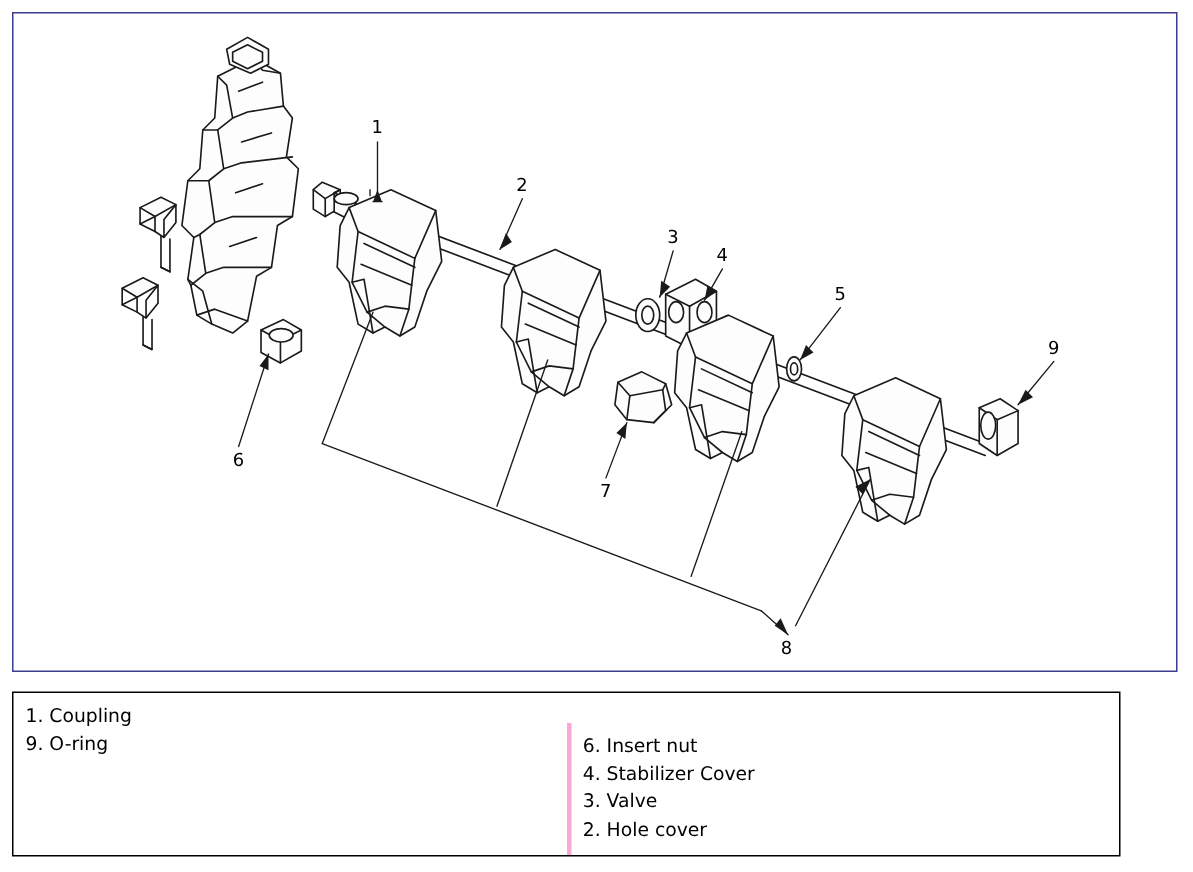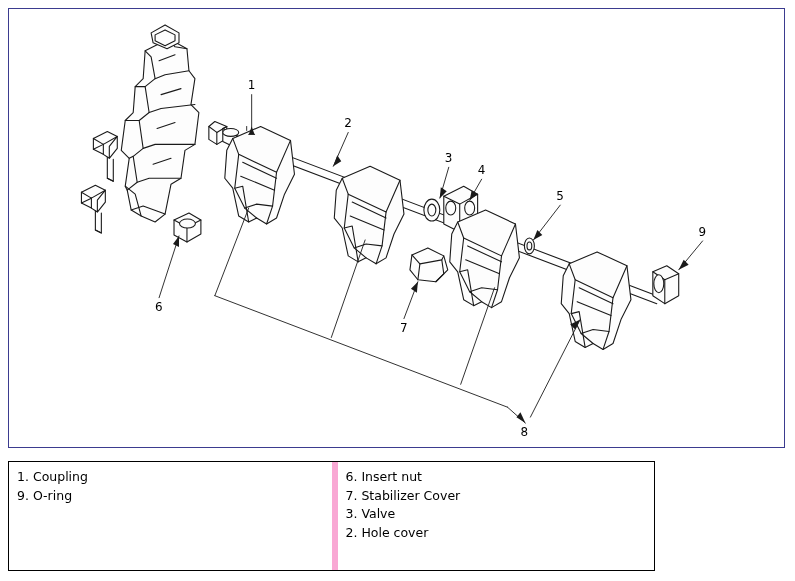--- a/index.html
+++ b/index.html
@@ -35,33 +35,34 @@
   .diagram-frame svg {
     display: block;
     width: 100%;
     height: 100%;
   }
   
   .legend {
     position: absolute;
     left: 8px;
     top: 461px;
-    width: 647px;
+    width: 739px;
     height: 110px;
     border: 1px solid #000;
     box-sizing: border-box;
     display: flex;
   }
   .legend-col {
     box-sizing: border-box;
     padding: 6px 0 0 8px;
     flex: 0 0 50%;
   }
   .legend-col.right {
-    border-left: 6px solid #f9a8d4;
+    border-left: 3px solid #f9a8d4;
+    margin-top: 20px;
   }
   .legend-item {
     font-size: 12.5px;
     line-height: 18.5px;
     white-space: nowrap;
   }
   text {
     font-family: "DejaVu Sans", sans-serif;
   }
 </style>
@@ -267,19 +268,19 @@
     </svg>
   </div>
 
   <div class="legend">
     <div class="legend-col left">
       <div class="legend-item">1. Coupling</div>
       <div class="legend-item">9. O-ring</div>
     </div>
     <div class="legend-col right">
       <div class="legend-item">6. Insert nut</div>
-      <div class="legend-item">7. Stabilizer Cover</div>
+      <div class="legend-item">4. Stabilizer Cover</div>
       <div class="legend-item">3. Valve</div>
       <div class="legend-item">2. Hole cover</div>
     </div>
   </div>
 
 </div>
 
 </body></html>

